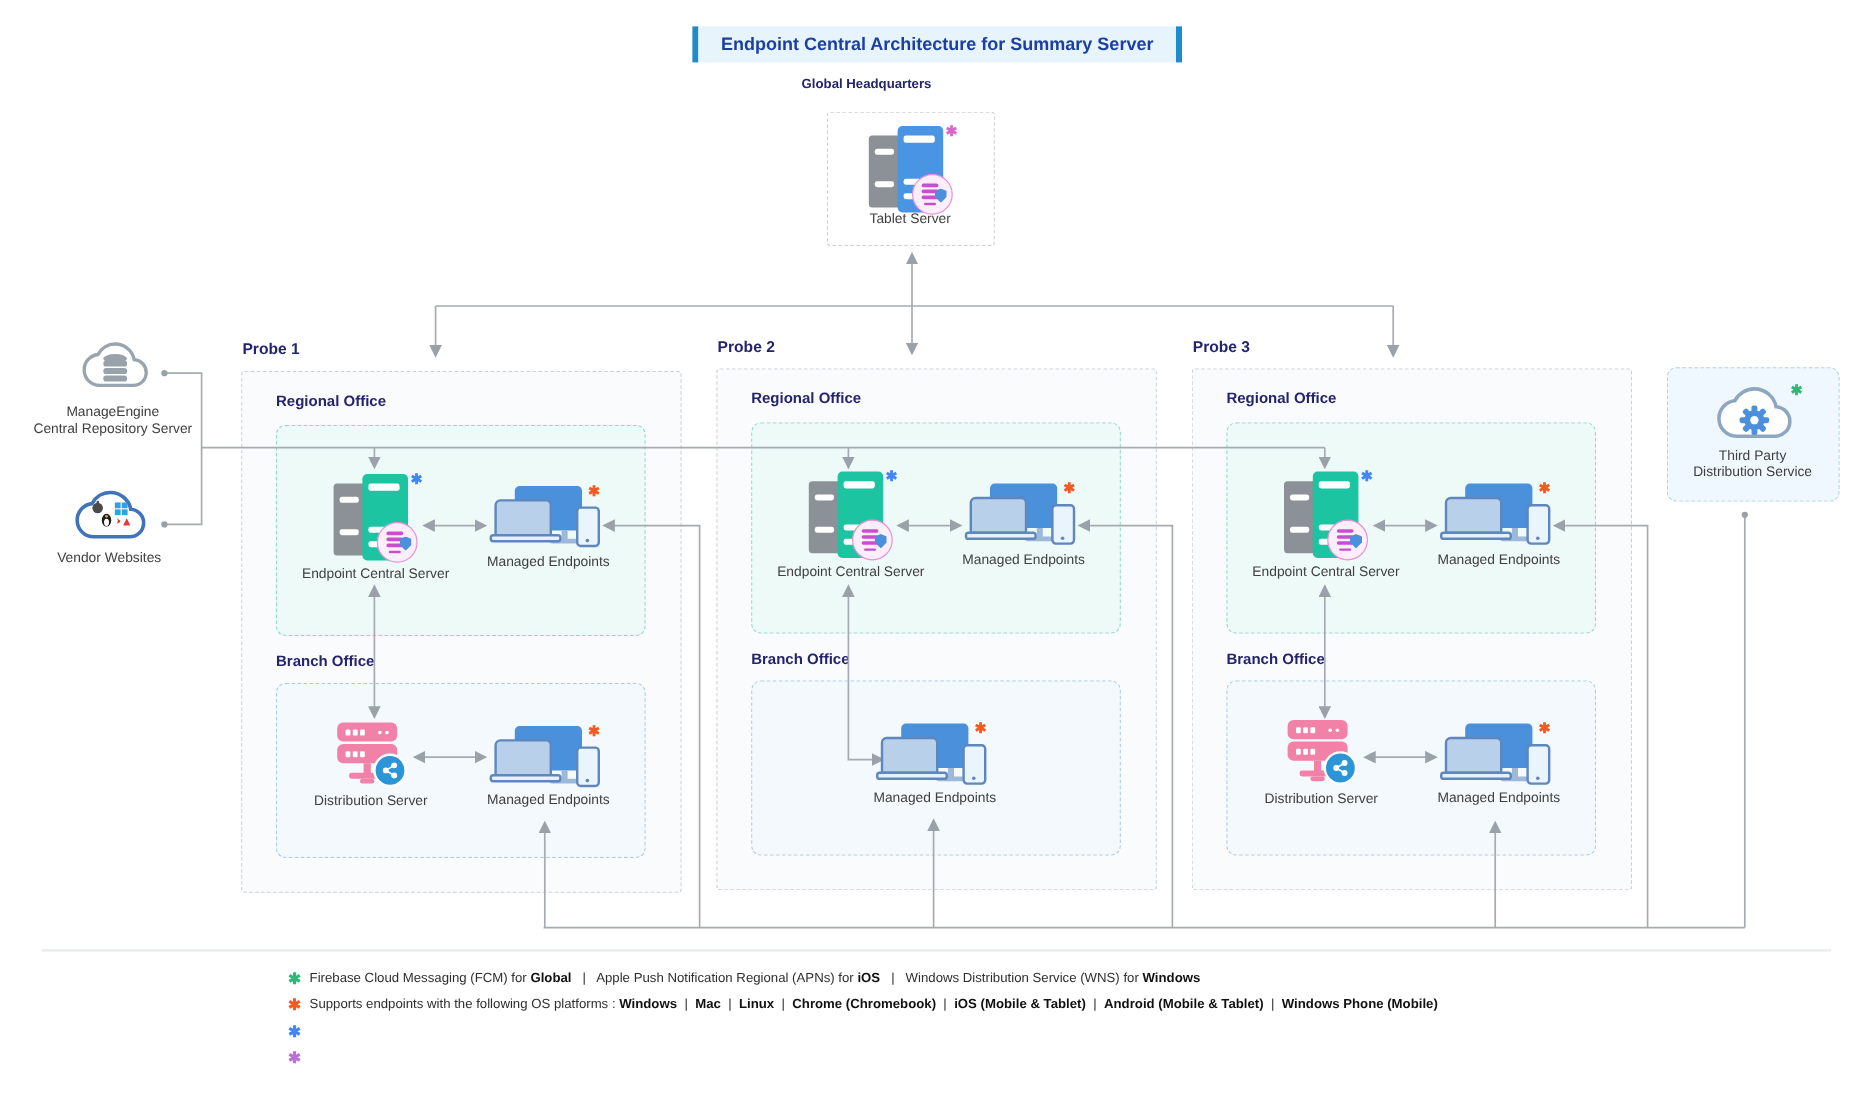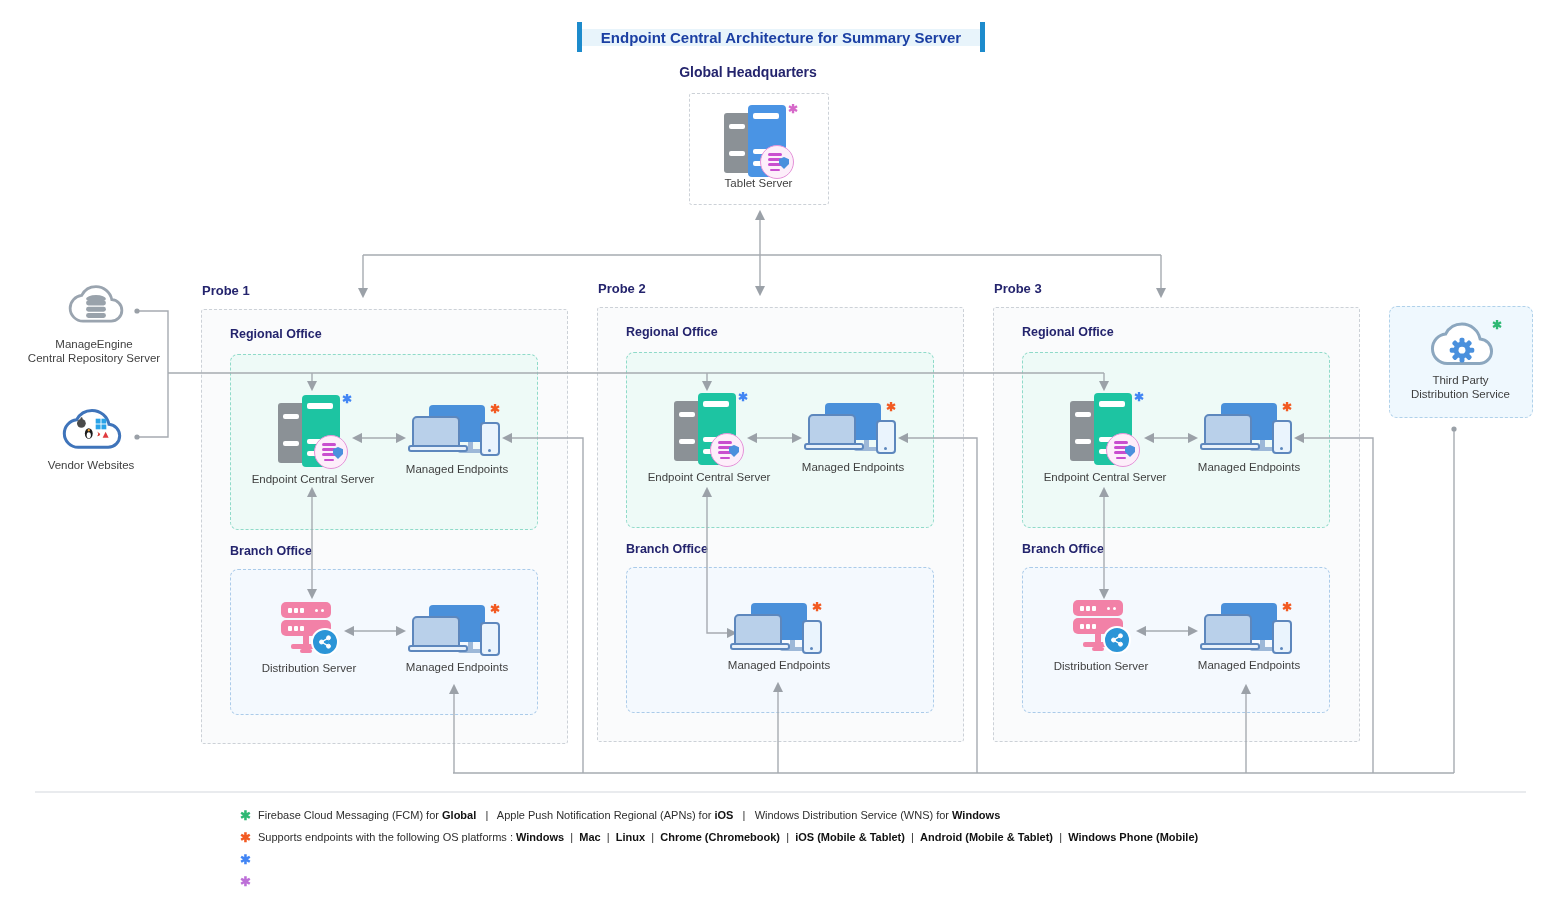--- a/index.html
+++ b/index.html
@@ -11,23 +11,23 @@
   .probe-box{background:#fafbfc;}
   .hq-box{background:#ffffff;}
   .ro-box{border-color:#8fdac9;background:#eefaf7;border-radius:8px;}
   .bo-box{border-color:#abcbe9;background:#f4f9fe;border-radius:8px;}
   .tp-box{border-color:#b0d1ea;background:#eff8fe;border-radius:8px;}
   
   .lbl{position:absolute;font-size:11.5px;color:#3f3f3f;text-align:center;line-height:14px;}
   .navy{color:#24246d;font-weight:bold;}
   .probe-lbl{position:absolute;font-size:13px;}
   .sec-lbl{position:absolute;font-size:12.5px;}
-  .hq-lbl{position:absolute;font-size:14px;text-align:center;}
-  
-  .title-wrap{position:absolute;left:577px;top:22px;width:408px;height:30px;display:flex;align-items:center;}
+  .hq-lbl{position:absolute;font-size:11px;text-align:left;}
+  
+  .title-wrap{position:absolute;left:577px;top:22px;width:408px;height:30px;display:flex;}
   .title-bar{width:5px;height:30px;background:#1d8bcc;}
   .title-mid{flex:1;background:#e8f4fb;display:flex;align-items:center;justify-content:center;
              font-size:15px;font-weight:bold;color:#1b3fa3;}
   
   .dual-server{position:absolute;width:70px;height:76px;}
   .ds-back{position:absolute;left:0;top:8px;width:30px;height:60px;background:#8b9196;border-radius:3px;}
   .ds-back i{position:absolute;left:5px;width:16px;height:5px;background:#fff;border-radius:2px;}
   .ds-front{position:absolute;left:24px;top:0;width:38px;height:72px;border-radius:4px;}
   .front-teal{background:#1dc4a2;}
   .front-blue{background:#4a94e4;}

